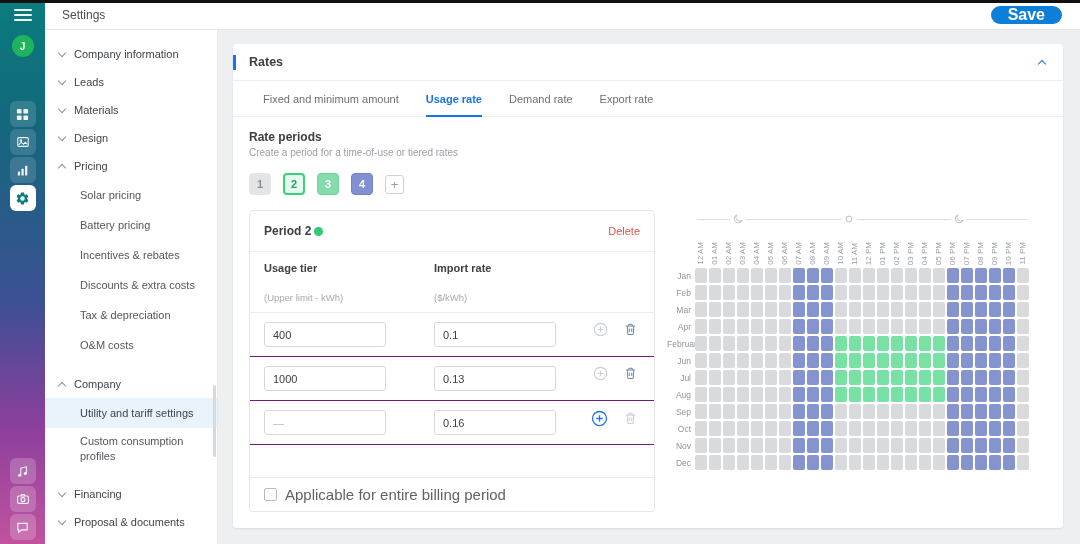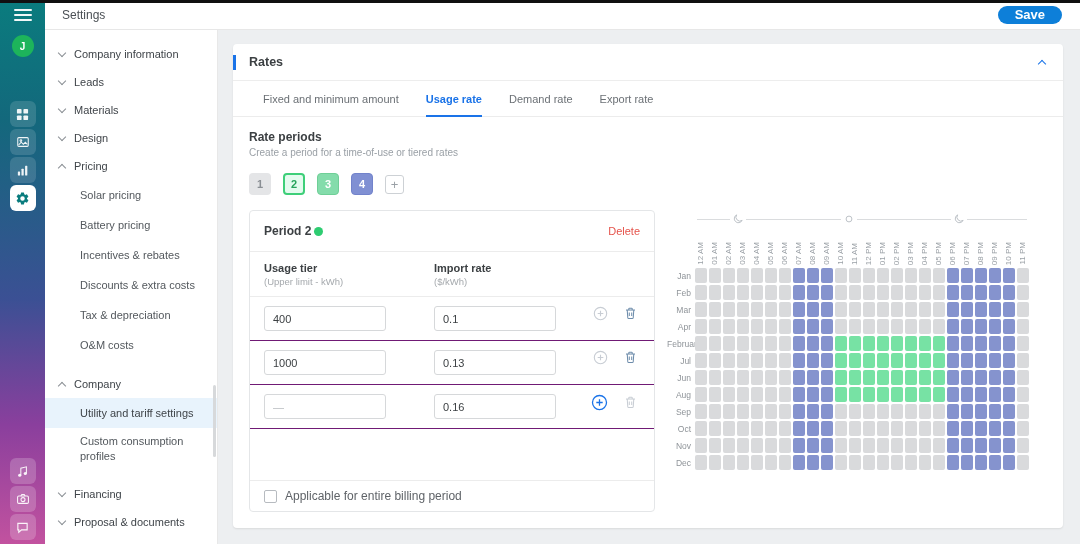--- a/index.html
+++ b/index.html
@@ -20,21 +20,21 @@
   .rail-btn svg{display:block}
   .rail-btn.active{background:#fff;color:#0a7c7e}
   .rail-bottom{margin-top:auto;display:flex;flex-direction:column;gap:2px;padding-bottom:4px}
   .rail-bottom .rail-btn{background:rgba(255,255,255,.2)}
 
   
   .main-col{flex:1;display:flex;flex-direction:column;min-width:0}
   .topbar{height:30px;flex:0 0 30px;background:#fff;border-bottom:1px solid #e7e7e7;display:flex;align-items:center;padding:0 18px 0 17px}
   .topbar-title{font-size:12px;color:#4a4f54}
   .save-btn{margin-left:auto;background:#0d7fd9;color:#fff;border:none;border-radius:11px;height:18px;padding:0 17px;
-            font-size:13px;font-weight:bold;cursor:pointer;font-family:"Liberation Sans",sans-serif}
+            font-size:16px;font-weight:bold;cursor:pointer;font-family:"Liberation Sans",sans-serif}
 
   .body-row{flex:1;display:flex;min-height:0}
 
   
   .sidebar{width:173px;flex:0 0 173px;background:#fff;border-right:1px solid #e8e8e8;padding-top:10px;position:relative;overflow:hidden}
   .sb-item{height:28px;display:flex;align-items:center;gap:9px;padding:0 8px 0 14px;font-size:11px;color:#3f4449;cursor:pointer;white-space:nowrap}
   .sb-sub{height:30px;display:flex;align-items:center;padding:0 8px 0 35px;font-size:11px;color:#53585d;cursor:pointer}
   .sb-sub.multiline{height:auto;padding:6px 8px 6px 35px;line-height:1.35;white-space:normal}
   .sb-sub.selected{background:#e8f3fc;color:#3f4449}
   .sb-gap{height:10px}
@@ -79,36 +79,36 @@
   
   .period-card{width:406px;flex:0 0 406px;border:1px solid #e4e6e8;border-radius:4px;display:flex;flex-direction:column;background:#fff}
   .pc-head{display:flex;align-items:center;gap:3px;padding:13px 14px;border-bottom:1px solid #ececec}
   .pc-title{font-size:12px;font-weight:bold;color:#3c4043}
   .dot{width:9px;height:9px;border-radius:50%;background:#2ecc71}
   .delete{margin-left:auto;background:none;border:none;color:#e5534b;font-size:11px;cursor:pointer;font-family:"Liberation Sans",sans-serif}
   .pc-cols{display:flex;padding:10px 14px 9px;border-bottom:1px solid #ececec}
   .pc-col1{width:170px}
   .pc-col2{flex:1}
   .col-t{font-size:11px;font-weight:bold;color:#3c4043}
-  .col-s{font-size:9.5px;color:#a5a9ad;margin-top:2px}
+  .col-s{font-size:9.5px;color:#a5a9ad;margin-top:18px}
   .tier-row{display:flex;align-items:flex-start;padding:9px 14px;border-bottom:1px solid #701a75}
   .tr-c1{width:170px}
   .tr-c2{flex:1}
   .tin{width:122px;height:25px;border:1px solid #d6d8da;border-radius:3px;padding:0 8px;font-size:11px;color:#3c4043;
        font-family:"Liberation Sans",sans-serif;background:#fff}
   .tin.ghost{color:#b8bcc0}
   .row-icons{display:flex;align-items:center;gap:15px;padding-right:2px}
   .ic{display:inline-flex;cursor:pointer}
   .ic svg{display:block}
   .ic.muted{color:#c8cdd4}
   .ic.trash-blue{color:#6d8cab}
   .ic.plus-blue{color:#1a73e8}
   .pc-footer{margin-top:auto;border-top:1px solid #ececec;padding:8px 14px;display:flex;align-items:center;gap:8px}
   .checkbox{width:13px;height:13px;border:1px solid #b7bbc0;border-radius:2px;background:#fff;cursor:pointer;flex:0 0 auto}
-  .cb-label{font-size:12px;color:#5f6368}
+  .cb-label{font-size:15px;color:#5f6368}
 
   
   .heatmap-col{flex:1;min-width:0;padding-top:1px}
   .daynight{position:relative;height:17px;margin-left:28px;width:334px;margin-bottom:2px}
   .daynight:before{content:"";position:absolute;left:2px;right:2px;top:8px;height:1px;background:#dadcde}
   .dn-ic{position:absolute;top:2px;transform:translateX(-50%);background:#fff;padding:0 2px;line-height:0}
   .hm-hours{display:flex;margin-bottom:3px}
   .hm-spacer{width:28px;flex:0 0 28px}
   .hlabel{width:12px;margin-right:2px;height:35px;display:flex;align-items:flex-end;justify-content:center;flex:0 0 12px}
   .hlabel span{writing-mode:vertical-rl;transform:rotate(180deg);font-size:8px;color:#9aa0a6;white-space:nowrap;line-height:12px}
@@ -605,48 +605,48 @@
                       <div class="cell" style="background: rgb(119, 226, 164);"></div>
                       <div class="cell" style="background: rgb(119, 226, 164);"></div>
                       <div class="cell" style="background: rgb(133, 147, 206);"></div>
                       <div class="cell" style="background: rgb(133, 147, 206);"></div>
                       <div class="cell" style="background: rgb(133, 147, 206);"></div>
                       <div class="cell" style="background: rgb(133, 147, 206);"></div>
                       <div class="cell" style="background: rgb(133, 147, 206);"></div>
                       <div class="cell" style="background: rgb(217, 218, 220);"></div>
                     </div>
                     <div class="hm-row">
+                      <div class="mlabel">Jun</div>
+                      <div class="cell" style="background: rgb(217, 218, 220);"></div>
+                      <div class="cell" style="background: rgb(217, 218, 220);"></div>
+                      <div class="cell" style="background: rgb(217, 218, 220);"></div>
+                      <div class="cell" style="background: rgb(217, 218, 220);"></div>
+                      <div class="cell" style="background: rgb(217, 218, 220);"></div>
+                      <div class="cell" style="background: rgb(217, 218, 220);"></div>
+                      <div class="cell" style="background: rgb(217, 218, 220);"></div>
+                      <div class="cell" style="background: rgb(133, 147, 206);"></div>
+                      <div class="cell" style="background: rgb(133, 147, 206);"></div>
+                      <div class="cell" style="background: rgb(133, 147, 206);"></div>
+                      <div class="cell" style="background: rgb(119, 226, 164);"></div>
+                      <div class="cell" style="background: rgb(119, 226, 164);"></div>
+                      <div class="cell" style="background: rgb(119, 226, 164);"></div>
+                      <div class="cell" style="background: rgb(119, 226, 164);"></div>
+                      <div class="cell" style="background: rgb(119, 226, 164);"></div>
+                      <div class="cell" style="background: rgb(119, 226, 164);"></div>
+                      <div class="cell" style="background: rgb(119, 226, 164);"></div>
+                      <div class="cell" style="background: rgb(119, 226, 164);"></div>
+                      <div class="cell" style="background: rgb(133, 147, 206);"></div>
+                      <div class="cell" style="background: rgb(133, 147, 206);"></div>
+                      <div class="cell" style="background: rgb(133, 147, 206);"></div>
+                      <div class="cell" style="background: rgb(133, 147, 206);"></div>
+                      <div class="cell" style="background: rgb(133, 147, 206);"></div>
+                      <div class="cell" style="background: rgb(217, 218, 220);"></div>
+                    </div>
+                    <div class="hm-row">
                       <div class="mlabel">Jul</div>
-                      <div class="cell" style="background: rgb(217, 218, 220);"></div>
-                      <div class="cell" style="background: rgb(217, 218, 220);"></div>
-                      <div class="cell" style="background: rgb(217, 218, 220);"></div>
-                      <div class="cell" style="background: rgb(217, 218, 220);"></div>
-                      <div class="cell" style="background: rgb(217, 218, 220);"></div>
-                      <div class="cell" style="background: rgb(217, 218, 220);"></div>
-                      <div class="cell" style="background: rgb(217, 218, 220);"></div>
-                      <div class="cell" style="background: rgb(133, 147, 206);"></div>
-                      <div class="cell" style="background: rgb(133, 147, 206);"></div>
-                      <div class="cell" style="background: rgb(133, 147, 206);"></div>
-                      <div class="cell" style="background: rgb(119, 226, 164);"></div>
-                      <div class="cell" style="background: rgb(119, 226, 164);"></div>
-                      <div class="cell" style="background: rgb(119, 226, 164);"></div>
-                      <div class="cell" style="background: rgb(119, 226, 164);"></div>
-                      <div class="cell" style="background: rgb(119, 226, 164);"></div>
-                      <div class="cell" style="background: rgb(119, 226, 164);"></div>
-                      <div class="cell" style="background: rgb(119, 226, 164);"></div>
-                      <div class="cell" style="background: rgb(119, 226, 164);"></div>
-                      <div class="cell" style="background: rgb(133, 147, 206);"></div>
-                      <div class="cell" style="background: rgb(133, 147, 206);"></div>
-                      <div class="cell" style="background: rgb(133, 147, 206);"></div>
-                      <div class="cell" style="background: rgb(133, 147, 206);"></div>
-                      <div class="cell" style="background: rgb(133, 147, 206);"></div>
-                      <div class="cell" style="background: rgb(217, 218, 220);"></div>
-                    </div>
-                    <div class="hm-row">
-                      <div class="mlabel">Jun</div>
                       <div class="cell" style="background: rgb(217, 218, 220);"></div>
                       <div class="cell" style="background: rgb(217, 218, 220);"></div>
                       <div class="cell" style="background: rgb(217, 218, 220);"></div>
                       <div class="cell" style="background: rgb(217, 218, 220);"></div>
                       <div class="cell" style="background: rgb(217, 218, 220);"></div>
                       <div class="cell" style="background: rgb(217, 218, 220);"></div>
                       <div class="cell" style="background: rgb(217, 218, 220);"></div>
                       <div class="cell" style="background: rgb(133, 147, 206);"></div>
                       <div class="cell" style="background: rgb(133, 147, 206);"></div>
                       <div class="cell" style="background: rgb(133, 147, 206);"></div>

